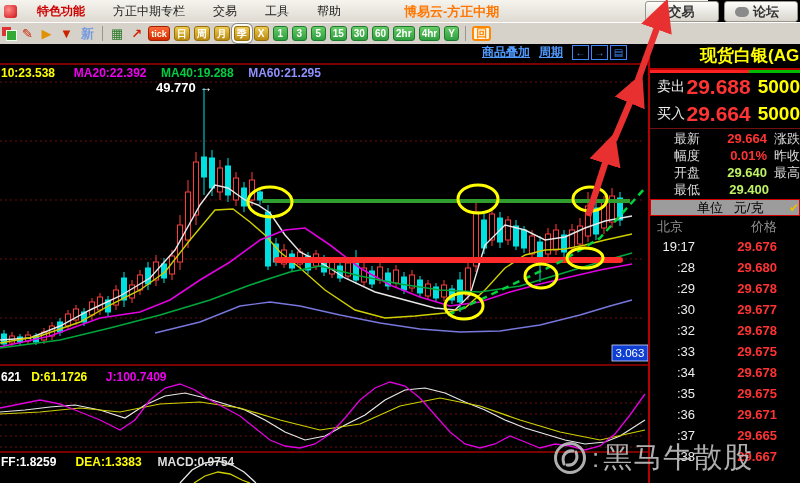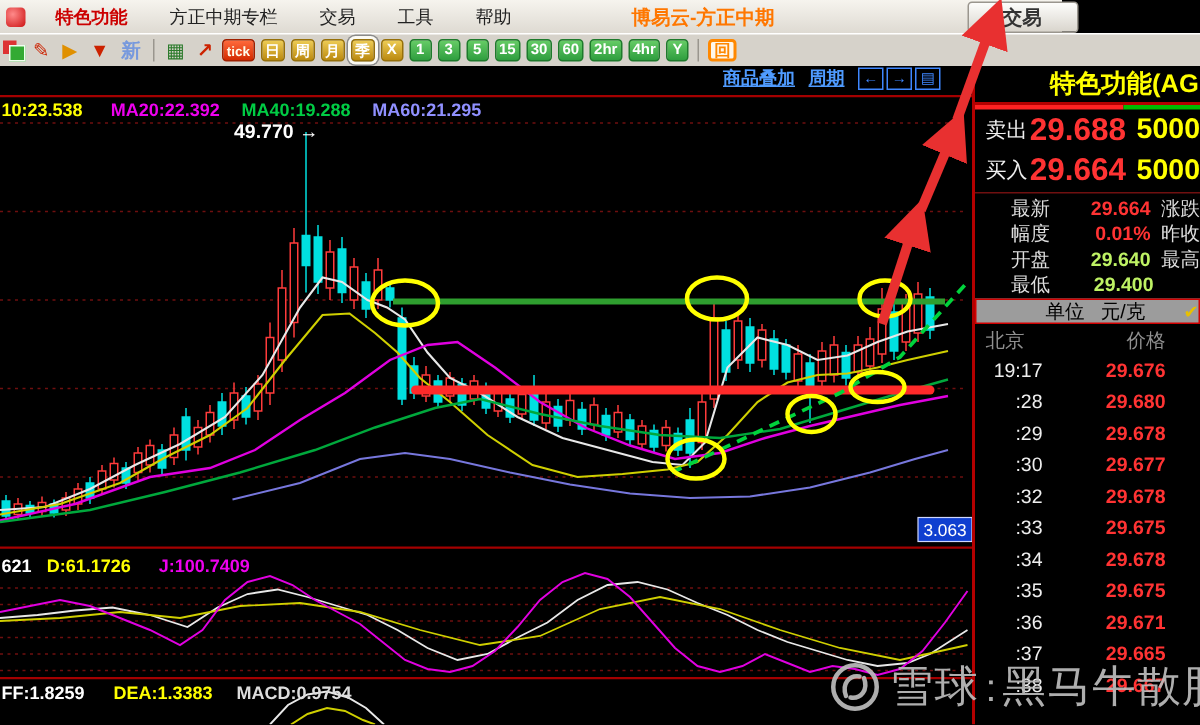--- a/index.html
+++ b/index.html
@@ -5,21 +5,21 @@
   html,body{margin:0;padding:0;background:#000;}
   body{width:800px;height:483px;position:relative;overflow:hidden;
        font-family:"Liberation Sans","DejaVu Sans",sans-serif;-webkit-font-smoothing:antialiased;}
   
   .titlebar{position:absolute;left:0;top:0;width:708px;height:22px;
     background:linear-gradient(#f6f4ee,#dedad2);display:flex;align-items:center;font-size:12px;color:#222;}
   .appicon{width:13px;height:13px;border-radius:3px;margin:0 6px 0 4px;
     background:radial-gradient(circle at 35% 35%,#ff8a8a,#cc1111);}
   .menuitem{padding:0 14px;white-space:nowrap;cursor:default;}
   .menuitem.feature{color:#cc0000;font-weight:bold;}
-  .wintitle{position:absolute;left:421px;top:3px;color:#ff7700;font-size:13px;font-weight:bold;white-space:nowrap;}
+  .wintitle{position:absolute;left:404px;top:3px;color:#ff7700;font-size:13px;font-weight:bold;white-space:nowrap;}
   .tbtn{position:absolute;top:1px;height:19px;display:flex;align-items:center;gap:4px;
     padding:0 10px;border:1px solid #9a968e;border-radius:3px;
     background:linear-gradient(#fdfdfb,#d9d5cd);font-size:13px;font-weight:bold;color:#333;cursor:pointer;}
   .tbtn .bolt{color:#ff8800;font-size:12px;}
   .bubble{width:14px;height:10px;border-radius:5px;background:#8a8a8a;position:relative;}
   .bubble:after{content:"";position:absolute;left:3px;bottom:-3px;border:3px solid transparent;border-top-color:#8a8a8a;}
   
   .toolbar{position:absolute;left:0;top:22px;width:800px;height:22px;background:#d6d2ca;
     border-top:1px solid #fff;display:flex;align-items:center;gap:4px;padding-left:2px;box-sizing:border-box;}
   .chip{min-width:15px;height:15px;border-radius:3px;font-size:10px;font-weight:bold;
@@ -82,20 +82,24 @@
 </head>
 <body>
 
 <div class="titlebar">
   <span class="appicon"></span>
   <span id="menu-items"><span class="menuitem feature">特色功能</span><span class="menuitem">方正中期专栏</span><span class="menuitem">交易</span><span class="menuitem">工具</span><span class="menuitem">帮助</span></span>
   <span class="wintitle">博易云-方正中期</span>
   <span class="tbtn" style="left:645px;width:52px;">
     <span class="bolt">⚡</span>
     <span>交易</span>
+  </span>
+  <span class="tbtn" style="left:724px;width:52px;">
+    <span class="bubble"></span>
+    <span>论坛</span>
   </span>
 </div>
 
 <div class="toolbar">
   <span class="sq">
       <i></i>
       <i></i>
     </span>
   <span id="toolbar-badges" style="display:flex;align-items:center;gap:4px;">
       <span class="chip plain" style="color:#cc2200">✎</span>
@@ -334,21 +338,21 @@
   <span class="bluelink">商品叠加</span>
   <span class="bluelink">周期</span>
   <span id="nav-chips" style="display:flex;gap:2px;">
       <span class="navchip">←</span>
       <span class="navchip">→</span>
       <span class="navchip">▤</span>
     </span>
 </div>
 
 <div class="qpanel">
-  <div class="qtitle">特色功能(AG</div>
+  <div class="qtitle">现货白银(AG</div>
   <div class="qtopline"></div>
   <div class="gauge">
       <span class="g-red"></span>
       <span class="g-green"></span>
     </div>
   <div class="bsrow">
     <span class="bl">卖出</span>
     <span class="bp">29.688</span>
     <span class="bq">5000</span>
   </div>
@@ -447,16 +451,15 @@
     <line x1="614" y1="140" x2="636" y2="88" stroke="#e83030" stroke-width="6.5" marker-end="url(#ah)"></line>
     <line x1="638" y1="80" x2="662" y2="14" stroke="#e83030" stroke-width="6.5" marker-end="url(#ah)"></line>
   </svg>
 
 <div class="watermark">
   <svg width="36" height="36" viewBox="0 0 36 36">
     <circle cx="18" cy="18" r="14.5" fill="none" stroke="#bdbdbd" stroke-width="3"></circle>
     <path d="M12,24 C9,16 14,10 21,11" fill="none" stroke="#bdbdbd" stroke-width="3" stroke-linecap="round"></path>
     <path d="M24,12 C27,20 22,26 15,25" fill="none" stroke="#bdbdbd" stroke-width="3" stroke-linecap="round"></path>
   </svg>
-  <span class="wm-name" style="margin-left:5px;">雪球</span>
   <span class="wm-colon">:</span>
   <span class="wm-name">黑马牛散股</span>
 </div>
 
 </body></html>

